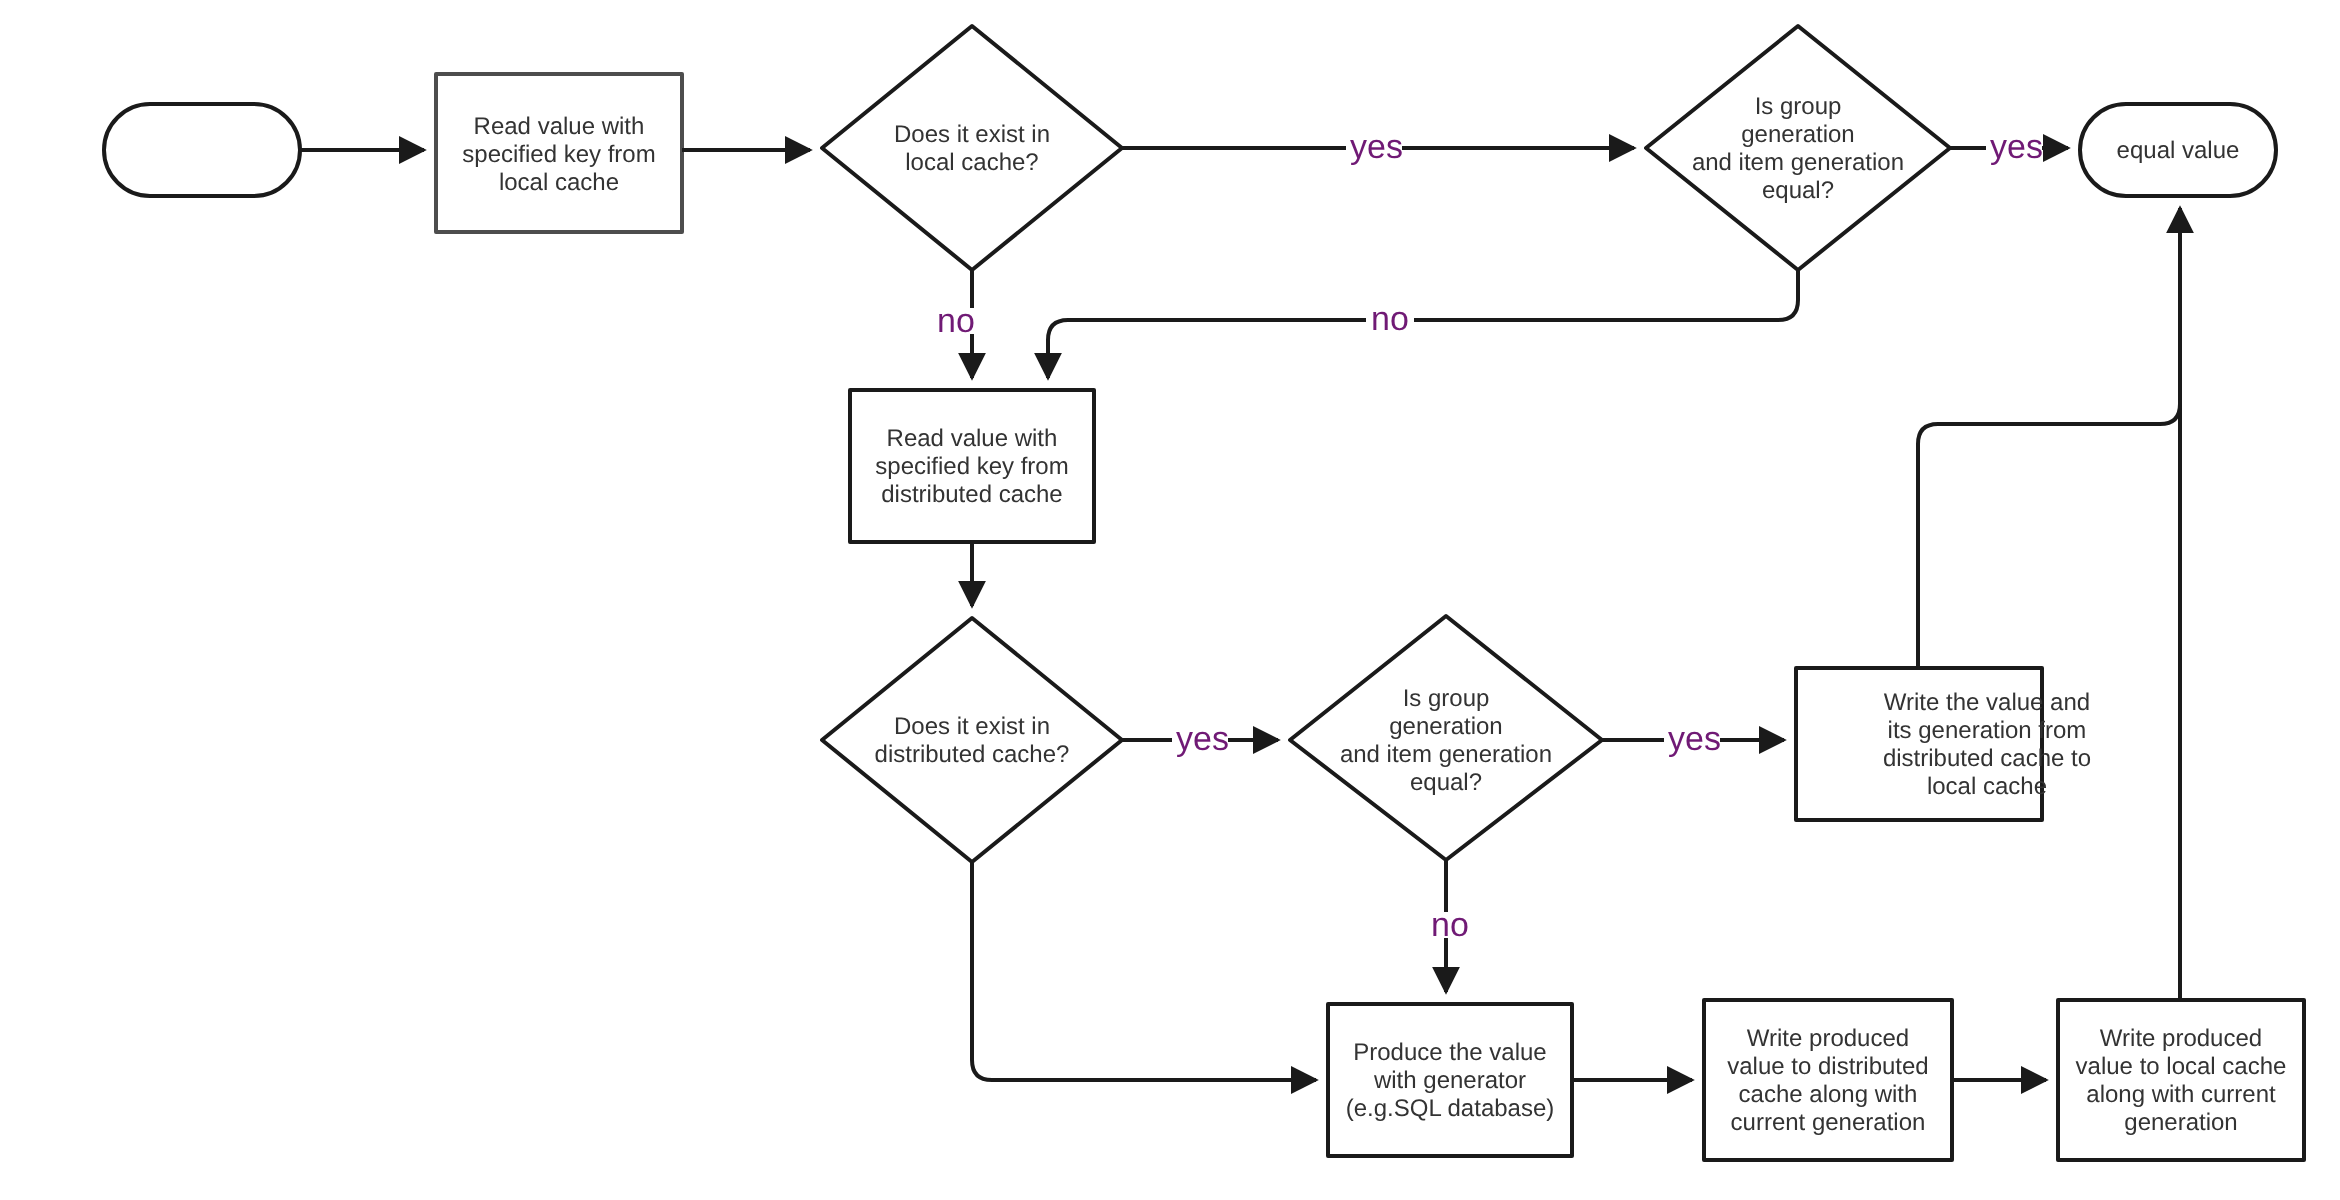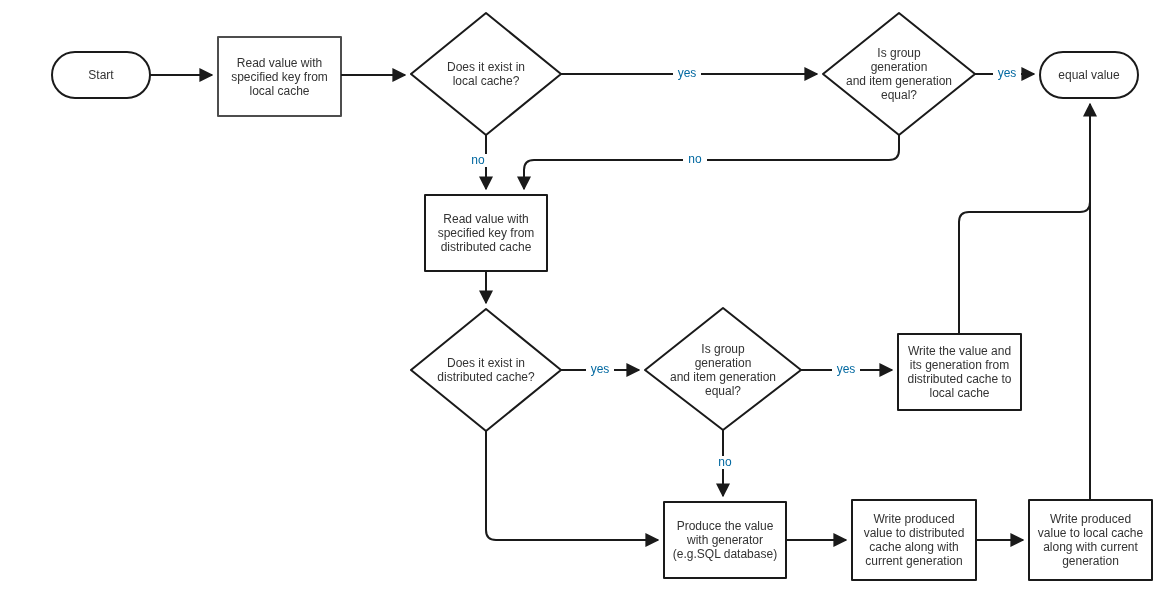--- a/index.html
+++ b/index.html
@@ -29,22 +29,22 @@
     justify-content: center;
     text-align: center;
     color: #333333;
     font-size: 12px;
     line-height: 14px;
     pointer-events: none;
     white-space: pre-line;
   }
   .edge-label {
     position: absolute;
-    color: #0369a1;
-    font-size: 12px;
+    color: #701a75;
+    font-size: 17px;
     line-height: 13px;
     text-align: center;
     background: #ffffff;
     padding: 0 2px;
     pointer-events: none;
   }
 </style>
 </head>
 <body>
 
@@ -109,23 +109,20 @@
 
       <path d="M 976 540 L 1023 540" marker-end="url(#arrow)"></path>
 
       <path d="M 1090 500 L 1090 104" marker-end="url(#arrow)"></path>
 
       <path d="M 959 334 L 959 222 Q 959 212 969 212 L 1080 212 Q 1090 212 1090 202 L 1090 190"></path>
 
     </g>
   </svg>
 
-  <div class="node-label" style="left:52px; top:52px; width:98px; height:46px;">
-    <span>Start</span>
-  </div>
 
   <div class="node-label" style="left:218px; top:37px; width:123px; height:79px;">
     <span>Read value with
 specified key from
 local cache</span>
   </div>
 
   <div class="node-label" style="left:412px; top:44px; width:148px; height:60px;">
     <span>Does it exist in
 local cache?</span>
@@ -153,21 +150,21 @@
 distributed cache?</span>
   </div>
 
   <div class="node-label" style="left:638px; top:326px; width:170px; height:88px;">
     <span>Is group
 generation
 and item generation
 equal?</span>
   </div>
 
-  <div class="node-label" style="left:898px; top:334px; width:123px; height:76px;">
+  <div class="node-label" style="left:932px; top:334px; width:123px; height:76px;">
     <span>Write the value and
 its generation from
 distributed cache to
 local cache</span>
   </div>
 
   <div class="node-label" style="left:664px; top:502px; width:122px; height:76px;">
     <span>Produce the value
 with generator
 (e.g.SQL database)</span>

